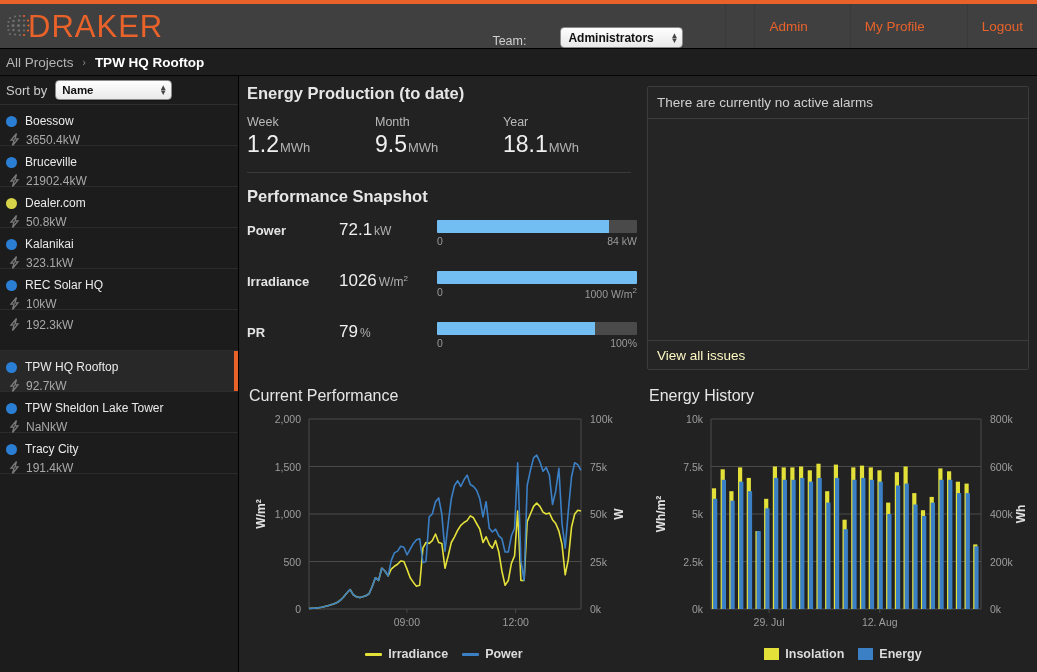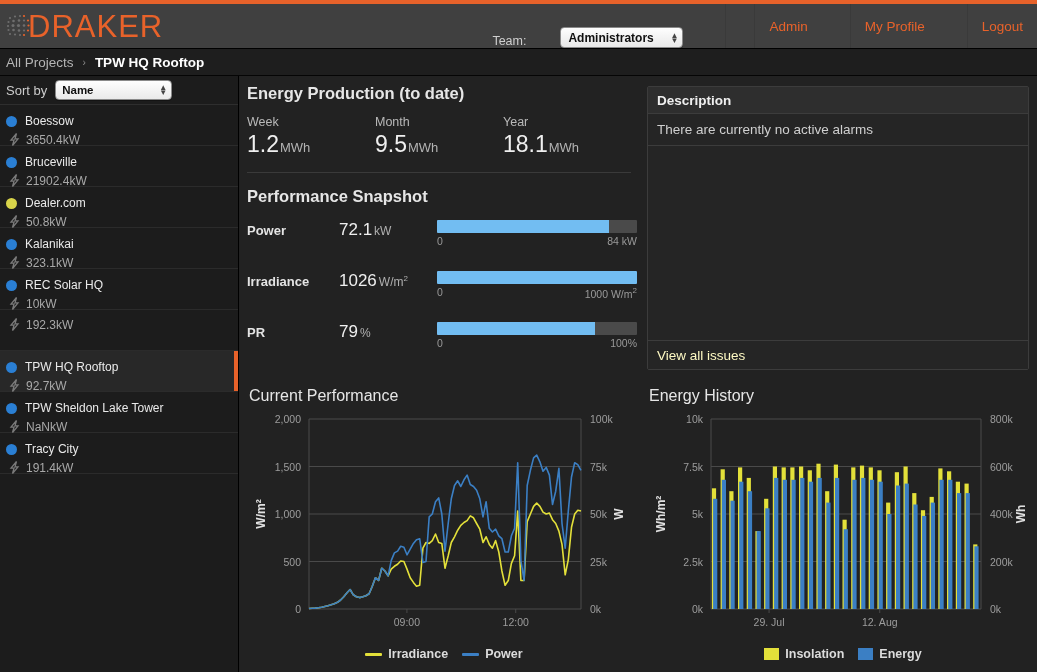--- a/index.html
+++ b/index.html
@@ -387,21 +387,20 @@
                     <span>0</span>
                     <span>100%</span>
                   </div>
                 </div>
               </div>
             </div>
         </div>
 
         <div class="col-right">
           <div class="panel">
-            <div class="panel-head">Description</div>
             <div class="panel-msg">There are currently no active alarms</div>
             <div class="panel-body"></div>
             <div class="panel-foot">
               <a href="#">View all issues</a>
             </div>
           </div>
         </div>
       </div>
 
       <div class="main-bot">

